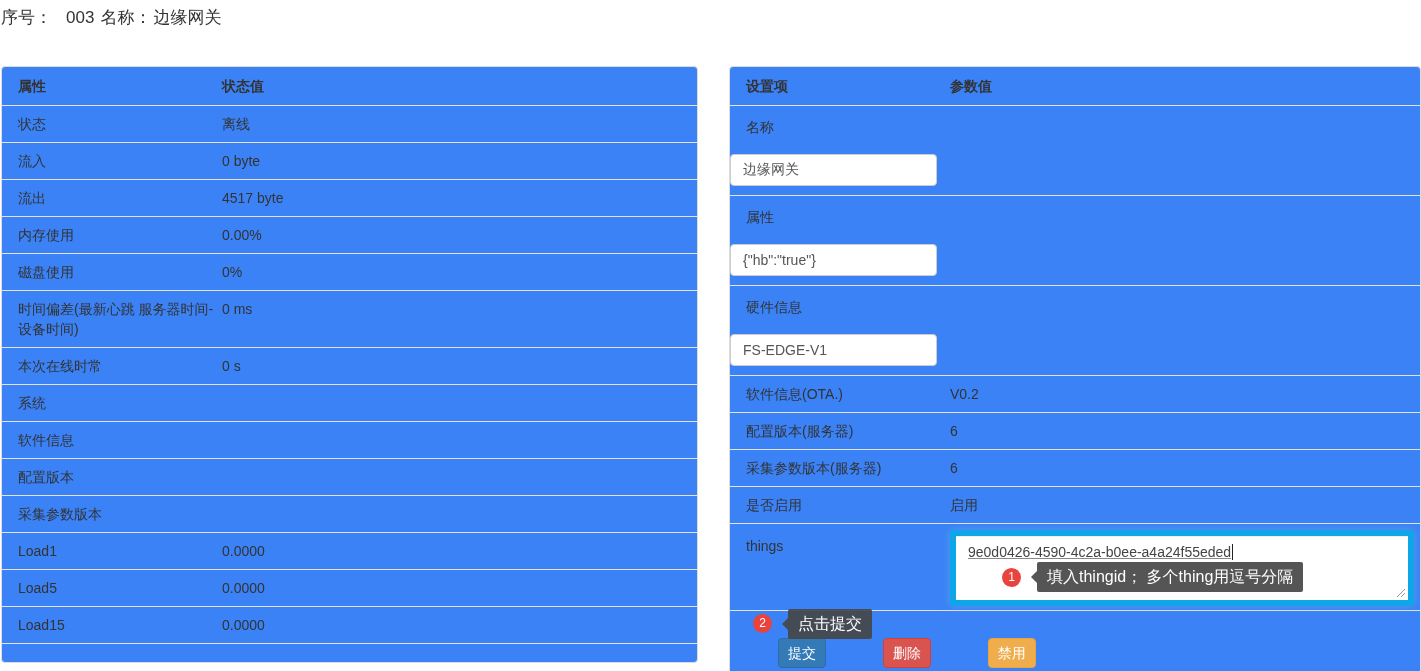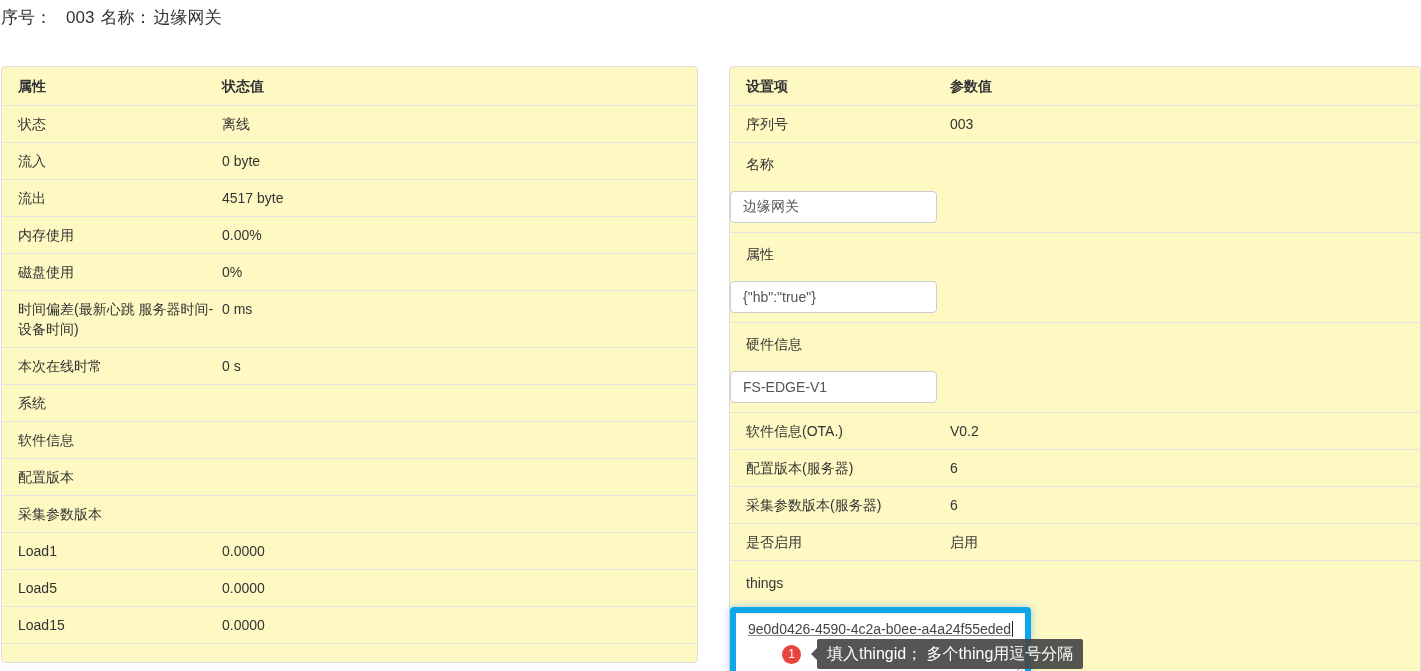--- a/index.html
+++ b/index.html
@@ -6,37 +6,37 @@
   html,body { width:1421px; height:671px; overflow:hidden; background:#fff;
     font-family:"Liberation Sans","DejaVu Sans",sans-serif; color:#333; font-size:14px; }
 
   .page { padding-left:1px; }
   .page-title { padding-top:5px; font-size:17px; line-height:26px; color:#333; margin-bottom:35px; }
   .page-title .t-serial { margin-left:14px; }
   .page-title .t-namelabel { margin-left:6px; }
   .page-title .t-name { margin-left:2px; }
 
   .panels { display:flex; align-items:flex-start; }
-  .panel { border:1px solid #ddd; border-radius:4px; background:#fef9c3; }
+  .panel { border:1px solid #ddd; border-radius:4px; background:#3b82f6; }
   .panel-left { width:697px; padding-bottom:18px; }
   .panel-right { flex:1; margin-left:31px; }
 
   .row { display:flex; border-bottom:1px solid #e3e3e3; line-height:20px; }
   .lbl { width:220px; padding:8px 8px 8px 16px; color:#333; }
   .val { flex:1; padding:8px 6px 8px 0; color:#333; }
   .hdr .lbl, .hdr .val { font-weight:bold; padding-top:9px; padding-bottom:9px; }
 
   .row-input { align-items:flex-start;flex-direction:column; }
   .row-input .lbl { padding-top:11px; }
   .row-input .val { padding:9px 6px 9px 0; }
   .txt { width:100%; height:32px; border:1px solid #ccc; border-radius:4px;
     padding:6px 12px; font-size:14px; color:#555; outline:none;
     font-family:"Liberation Sans","DejaVu Sans",sans-serif; background:#fff; }
 
-  .row-things { align-items:flex-start;flex-direction:column; }
+  .row-things { align-items:flex-start; }
   .row-things .lbl { padding-top:12px; }
   .row-things .val { padding:6px 6px 4px 0; }
   .fake-textarea { position:relative; height:76px; width:100%; background:#fff;
     border:6px solid #0ea5e9; border-radius:4px; padding:6px 12px;
     box-shadow:inset 0 1px 1px rgba(0,0,0,.075), 0 0 8px rgba(102,175,233,.6); }
   .ta-text { font-size:14px; color:#444; text-decoration:underline; text-decoration-color:#888; }
   .caret { display:inline-block; width:1px; height:16px; background:#222; vertical-align:text-bottom; margin-left:1px; }
   .resize-handle { position:absolute; right:2px; bottom:2px; }
 
   .tooltip { position:absolute; display:flex; align-items:flex-start; white-space:nowrap; z-index:5; }
@@ -131,24 +131,20 @@
           <div class="val">0.0000</div>
         </div>
     </div>
 
     <div class="panel panel-right">
       <div class="row hdr">
         <div class="lbl">设置项</div>
         <div class="val">参数值</div>
       </div>
 
-      <div class="row">
-        <div class="lbl">序列号</div>
-        <div class="val">003</div>
-      </div>
 
       <div class="row row-input">
         <div class="lbl">名称</div>
         <div class="val">
           <input class="txt" type="text" value="边缘网关" style="">
         </div>
       </div>
 
       <div class="row row-input">
         <div class="lbl">属性</div>

